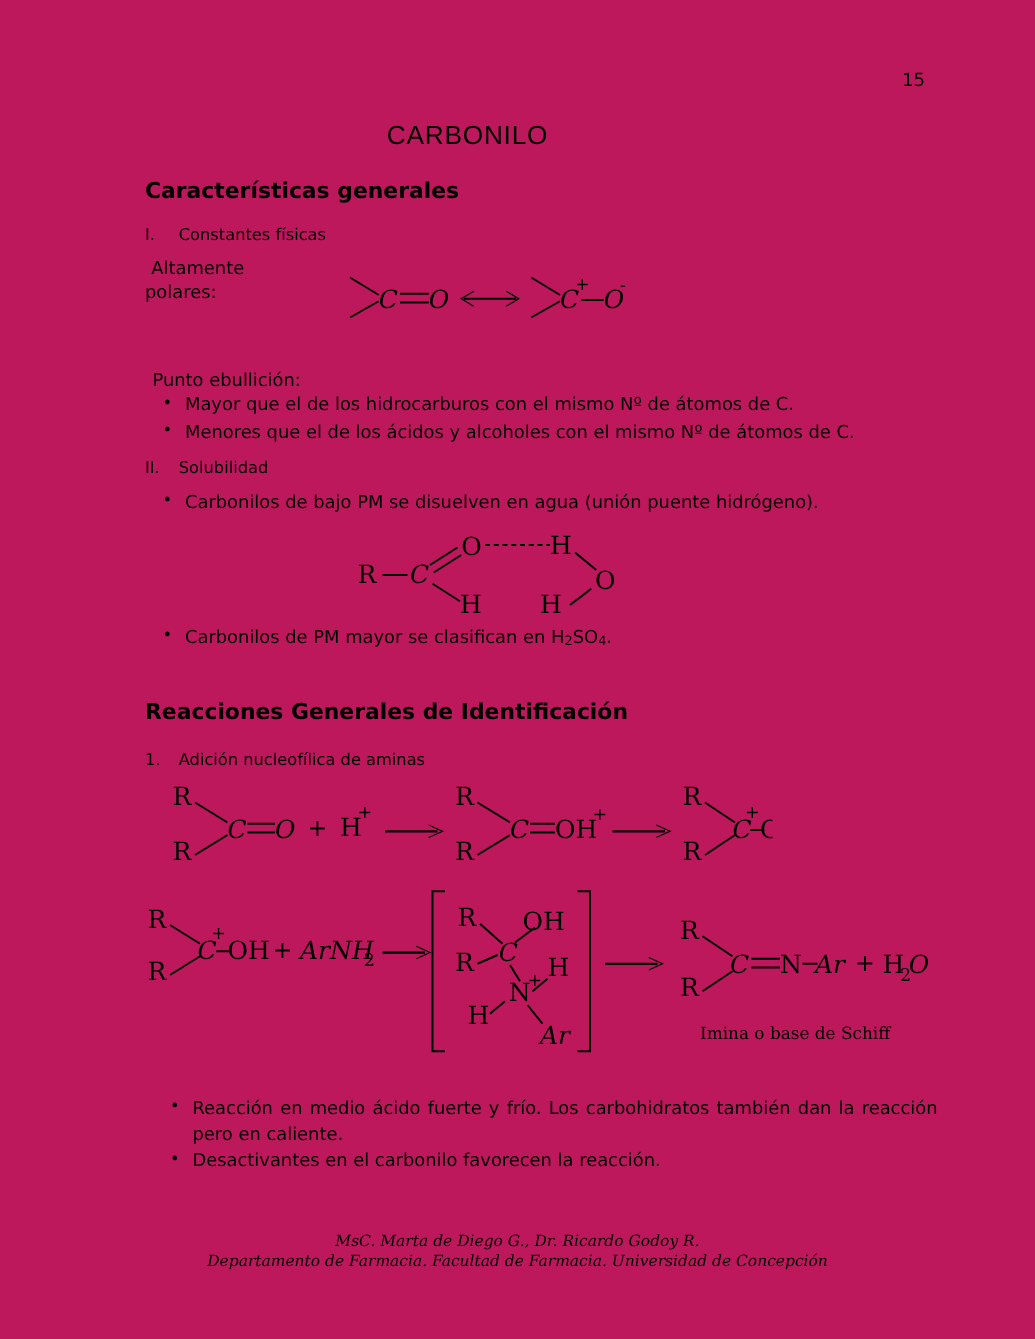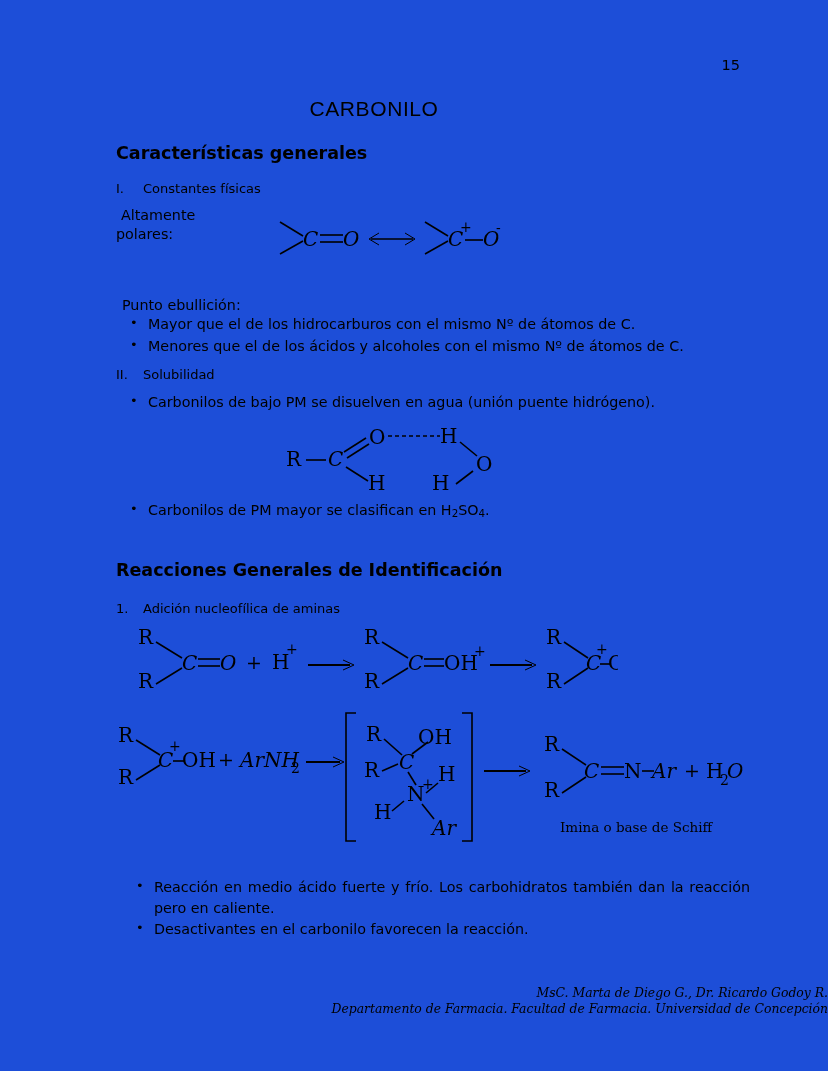--- a/index.html
+++ b/index.html
@@ -8,21 +8,21 @@
     background: #ffffff;
   }
   body {
     font-family: "DejaVu Sans", sans-serif;
     color: #000000;
   }
   .page {
     position: relative;
     width: 828px;
     height: 1071px;
-    background: #1d4ed8;
+    background: #be185d;
     overflow: hidden;
   }
   .page-number {
     position: absolute;
     top: 57px;
     right: 88px;
     font-family: "DejaVu Sans", sans-serif;
     font-size: 14.5px;
     color: #000;
   }
@@ -89,21 +89,21 @@
   .bullet-list.justify li {
     text-align: justify;
   }
   .struct {
     position: absolute;
   }
   .footer {
     position: absolute;
     left: 0;
     width: 828px;
-    text-align: right;
+    text-align: center;
     font-family: "DejaVu Serif", serif;
     font-style: italic;
     color: #000;
   }
   .footer .line1 { font-size: 12.4px; }
   .footer .line2 { font-size: 12.4px; margin-top: 1px; }
   sub { font-size: 0.72em; vertical-align: -0.22em; }
   .capt {
     position: absolute;
     font-family: "DejaVu Serif", serif;

